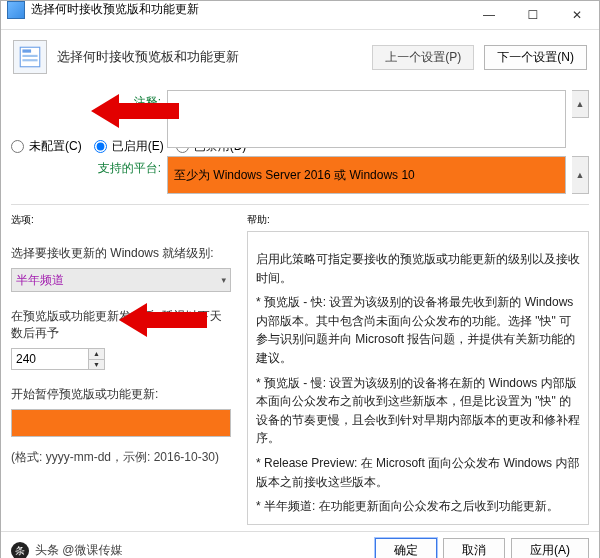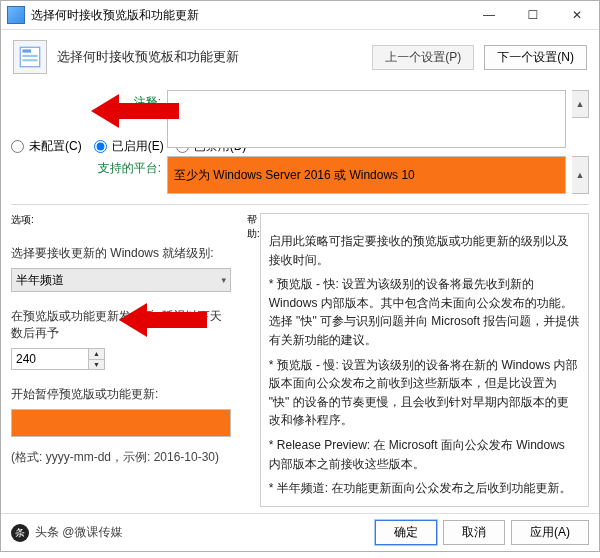--- a/index.html
+++ b/index.html
@@ -1,17 +1,17 @@
 <!DOCTYPE html>
 <html><head>
 <meta charset="utf-8">
 <style>
   html,body{margin:0;padding:0;font-family:"Microsoft YaHei","Segoe UI",Tahoma,sans-serif;font-size:12px;color:#000;background:#fff}
   .window{width:600px;border:1px solid #b0b0b0;background:#fff;box-sizing:border-box}
-  .titlebar{display:flex;align-items:center;height:28px;border-bottom:1px solid #e0e0e0;background:#fff}
+  .titlebar{display:flex;height:28px;border-bottom:1px solid #e0e0e0;background:#fff}
   .titlebar .ticon{width:16px;height:16px;margin:0 6px;background:linear-gradient(135deg,#6db7ff 0%,#3a8ee6 100%);border:1px solid #2f6fb3}
   .titlebar .title{flex:1;font-size:12px}
   .winbtns{display:flex}
   .winbtn{width:44px;height:28px;display:flex;align-items:center;justify-content:center;color:#333}
   .headerbar{display:flex;align-items:center;padding:10px 12px;gap:10px}
   .headerbar .picon{width:32px;height:32px;display:flex;align-items:center;justify-content:center;border:1px solid #c0c0c0;background:#f2f6fb}
   .headerbar .subtitle{flex:1;font-size:13px;color:#2b2b2b}
   .btn{background:#fdfdfd;border:1px solid #b5b5b5;padding:3px 12px;font-size:12px}
   .btn[disabled]{color:#404040;border-color:#d0d0d0;background:#f4f4f4}
   .body{display:flex;padding:6px 10px 2px 10px;gap:8px}
@@ -20,24 +20,24 @@
   .radio input{margin:0}
   .fields{flex:1;display:flex;flex-direction:column;gap:8px}
   .frow{display:flex;align-items:flex-start;gap:6px}
   .flabel{width:70px;padding-top:4px;text-align:right;color:#15803d}
   .textarea{flex:1;height:52px;border:1px solid #c0c0c0;background:#fff;resize:none;overflow:auto;font-family:inherit;font-size:12px;padding:2px 4px}
   .textinput{flex:1;height:22px;border:1px solid #c0c0c0;padding:2px 6px;background:#f97316;font-family:inherit;font-size:12px}
   .scrollbtn{width:16px;height:26px;border:1px solid #c0c0c0;border-left:none;display:flex;align-items:center;justify-content:center;color:#555;background:#f0f0f0;font-size:9px}
   .divider{height:1px;background:#ddd;margin:8px 10px}
   .cols{display:flex;padding:0 10px 6px 10px;gap:16px}
   .lcol{width:220px;display:flex;flex-direction:column;gap:6px}
-  .rcol{flex:1;display:flex;flex-direction:row}
+  .rcol{flex:1;display:flex;flex-direction:column}
   .collabel{font-size:10px;margin-bottom:4px}
   .combo{height:22px;border:1px solid #c0c0c0;background:#eaeaea;display:flex;align-items:center;padding:0 4px;justify-content:space-between}
-  .combo .cval{color:#000000}
+  .combo .cval{color:#a21caf}
   .spinner{display:flex;align-items:stretch;height:22px}
   .spinner input{width:68px;border:1px solid #c0c0c0;padding:0 4px;font-family:inherit;font-size:12px}
   .spinbtns{display:flex;flex-direction:column;border:1px solid #c0c0c0;border-left:none;width:15px}
   .spinbtns div{flex:1;display:flex;align-items:center;justify-content:center;font-size:7px;background:#f0f0f0;color:#333}
   .spinbtns div:first-child{border-bottom:1px solid #c0c0c0}
   .small{font-size:12px;color:#333}
   .helppane{border:1px solid #d0d0d0;padding:18px 8px;height:256px;overflow:auto;font-size:12px;line-height:1.55;color:#222;position:relative}
   .helppane p{margin:0 0 6px 0}
   .footer{display:flex;align-items:center;border-top:1px solid #ddd;padding:6px 10px;justify-content:space-between}
   .logo{display:flex;align-items:center;gap:6px;color:#444;font-size:12px}

